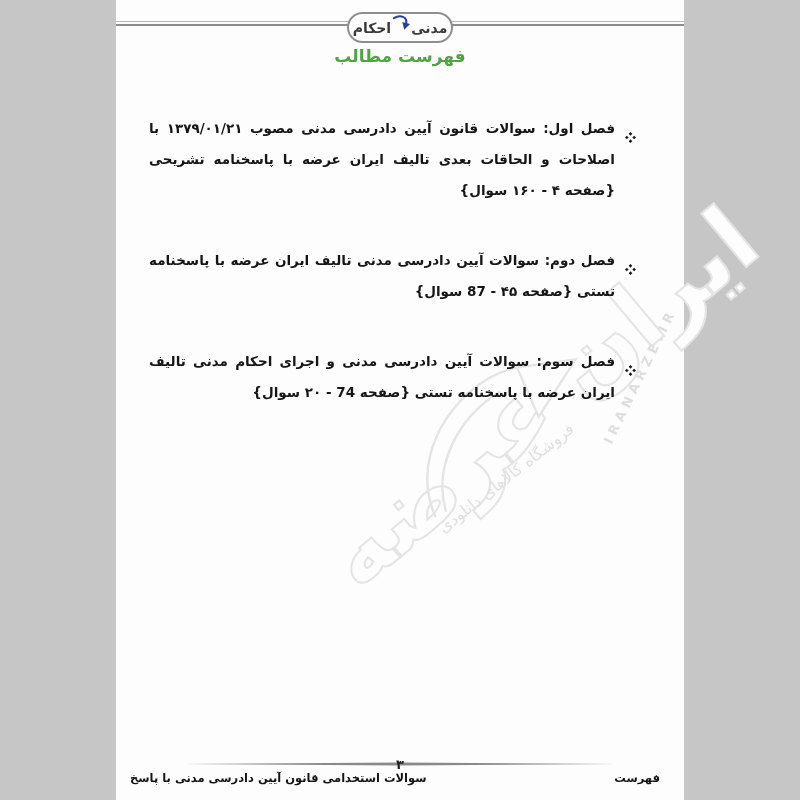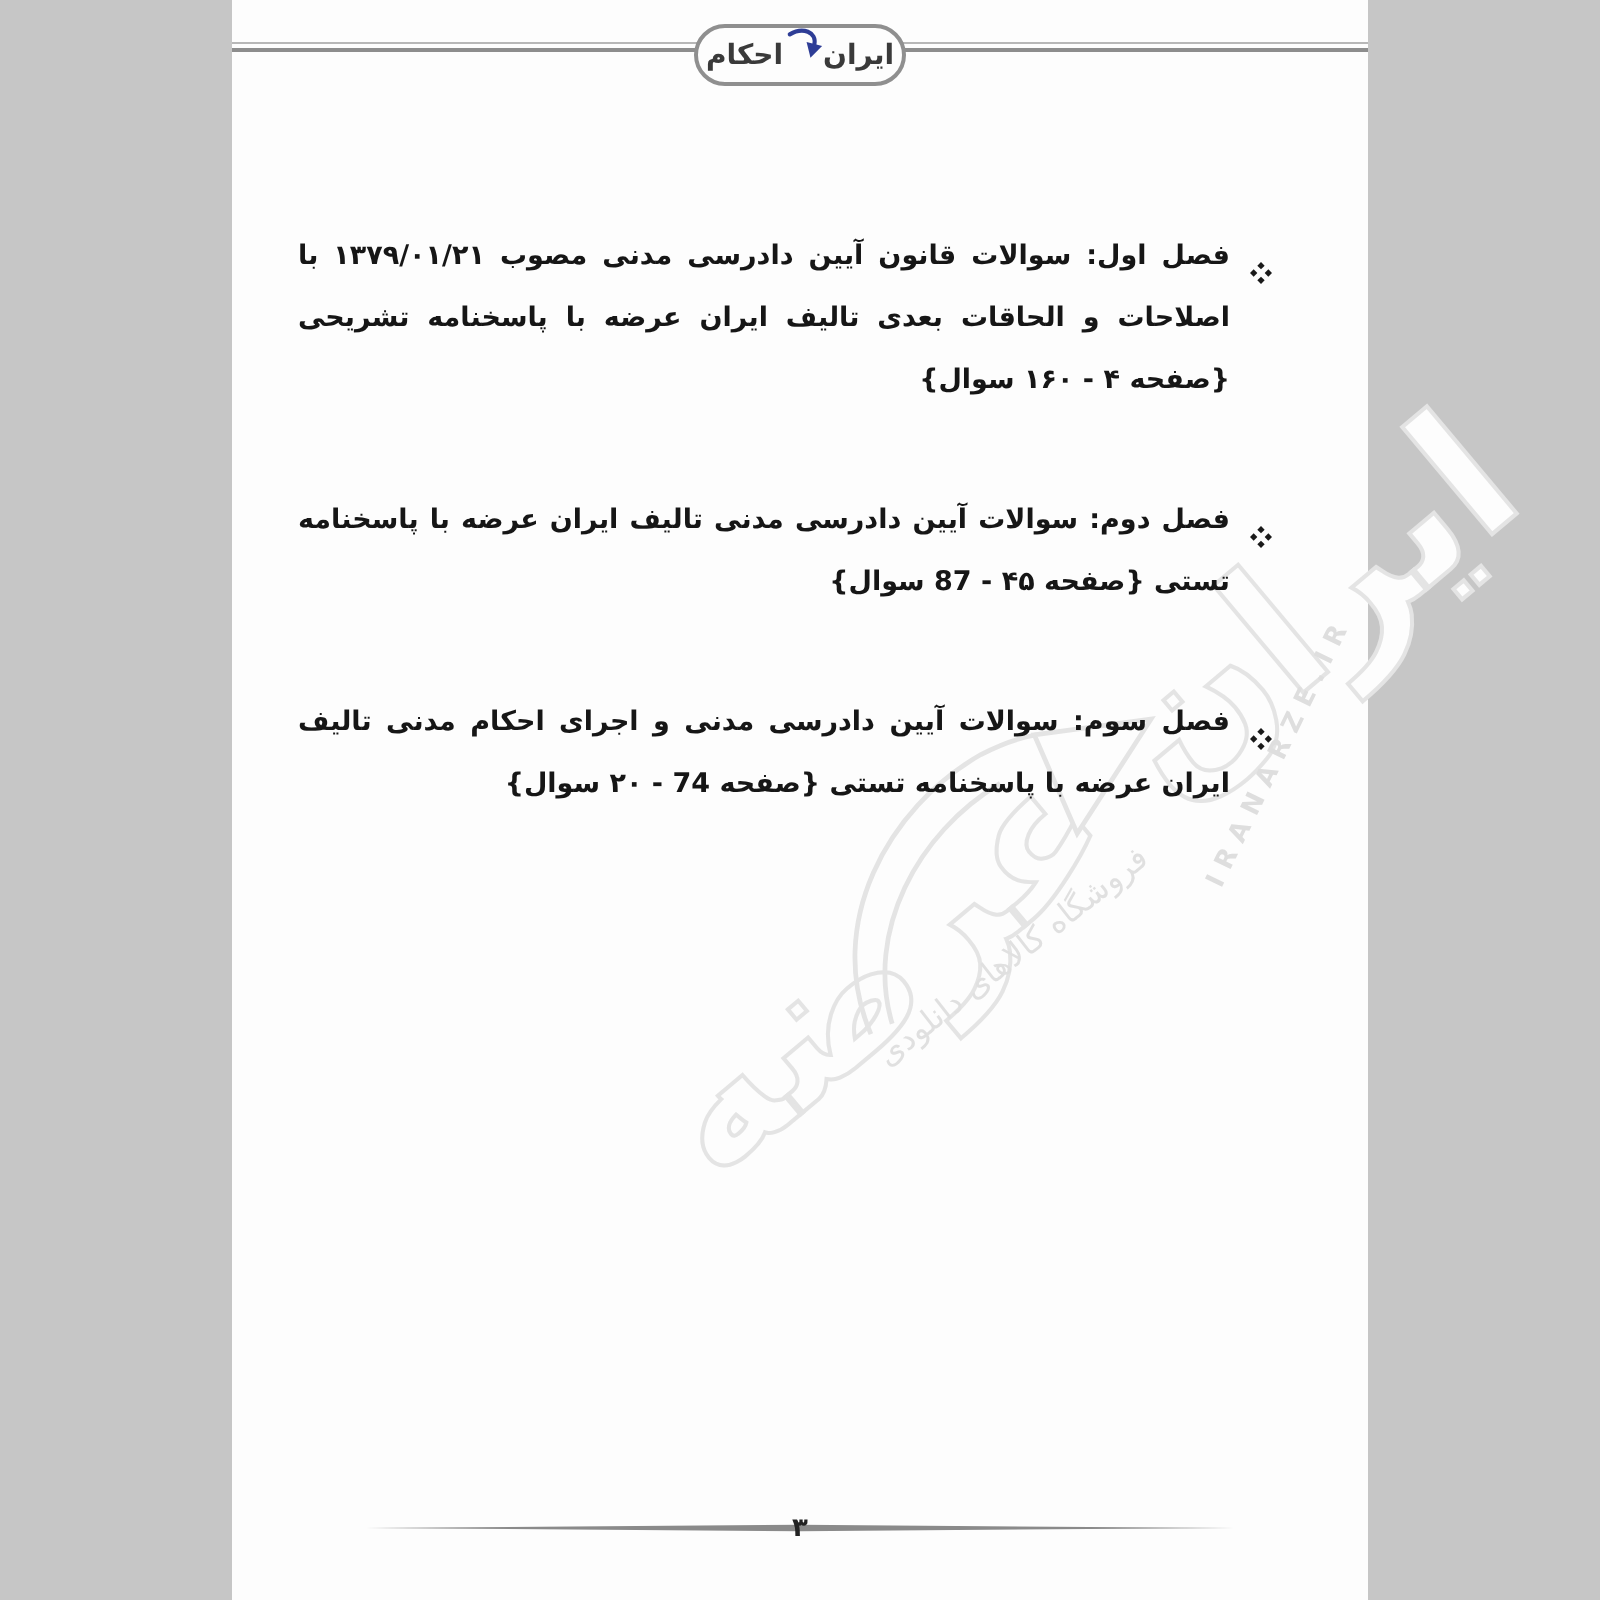--- a/index.html
+++ b/index.html
@@ -89,31 +89,32 @@
 </head>
 <body>
 
 <div class="page">
 
   <div class="rule-top"></div>
   <div class="rule-bottom"></div>
 
   <div class="logo-pill">
     <div class="logo-text">
-      <span>ایران</span>
+      <span>مدنی</span>
       <span class="logo-arrow">
         <svg width="22" height="20" viewBox="0 0 34 28">
           <path d="M6,5 C16,-1 27,3 25,13" fill="none" stroke="#2e3d96" stroke-width="3.2" stroke-linecap="round"></path>
           <polygon points="19,11 31,14 22,23" fill="#2e3d96"></polygon>
         </svg>
       </span>
       <span>احکام</span>
     </div>
   </div>
 
+  <h1 class="doc-title">فهرست مطالب</h1>
 
   <ul class="toc">
     <li>
       <span class="bullet">
         <svg width="11" height="11" viewBox="0 0 12 12" fill="#1a1a1a">
           <path d="M6 0 L8 2 L6 4 L4 2 Z"></path>
             <path d="M2 4 L4 6 L2 8 L0 6 Z"></path>
           <path d="M10 4 L12 6 L10 8 L8 6 Z"></path>
             <path d="M6 8 L8 10 L6 12 L4 10 Z"></path>
         </svg>
@@ -156,14 +157,18 @@
   </div>
   <div class="wm wm-domain">IRANARZE.IR</div>
   <div class="wm wm-caption">فروشگاه کالاهای دانلودی</div>
 
   <div class="footer-rule">
     <svg width="434" height="4" viewBox="0 0 434 4">
       <polygon points="0,2 217,0.4 434,2 217,3.6" fill="#8a8a8a"></polygon>
     </svg>
   </div>
   <div class="page-number">۳</div>
+  <div class="footer-row">
+    <span dir="rtl">سوالات استخدامی قانون آیین دادرسی مدنی با پاسخ</span>
+    <span dir="rtl">فهرست</span>
+  </div>
 
 </div>
 
 </body></html>

